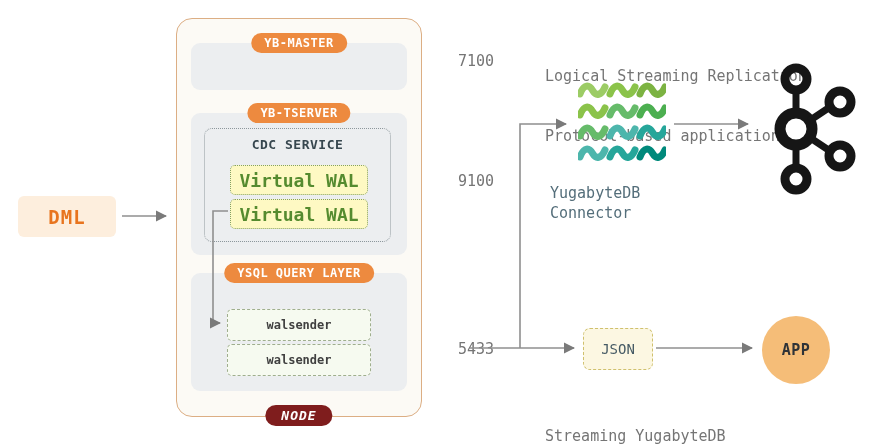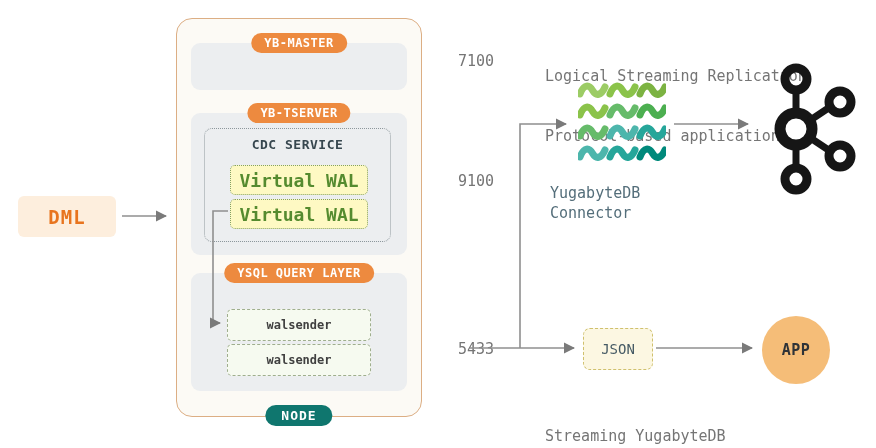--- a/index.html
+++ b/index.html
@@ -10,23 +10,23 @@
   .dml-box{left:18px;top:196px;width:98px;height:41px;background:#fdeedd;border-radius:6px;
            display:flex;align-items:center;justify-content:center;color:#e8741e;
            font-weight:bold;font-size:19px;letter-spacing:1px;}
 
   .node{left:176px;top:18px;width:244px;height:397px;border:1.5px solid #dcae84;
         border-radius:16px;background:#fcfaf5;}
 
   .badge{position:absolute;left:50%;transform:translateX(-50%);background:#ed8a3f;color:#fff;
          font-weight:bold;font-size:12px;padding:3px 13px;border-radius:10px;white-space:nowrap;
          z-index:3;letter-spacing:0.5px;}
-  .node-badge{position:absolute;left:50%;transform:translateX(-50%);bottom:-10px;background:#0f766e;
+  .node-badge{position:absolute;left:50%;transform:translateX(-50%);bottom:-10px;background:#7f1d1d;
          color:#fff;font-weight:bold;font-size:13px;padding:3px 16px;border-radius:11px;
-         z-index:3;letter-spacing:1px;}
+         z-index:3;letter-spacing:1px;font-style:italic;}
 
   .graybox{position:absolute;background:#eceef0;border-radius:9px;}
 
   .cdc{position:absolute;left:13px;top:15px;width:185px;height:112px;
        border:1.6px dotted #8d979c;border-radius:8px;}
   .cdc-title{text-align:center;padding-top:8px;color:#37474f;font-weight:bold;
              font-size:13px;letter-spacing:0.5px;}
 
   .vwal{position:absolute;width:136px;height:28px;background:#fef9c3;border:1.6px dotted #84a064;
         border-radius:5px;display:flex;align-items:center;justify-content:center;

